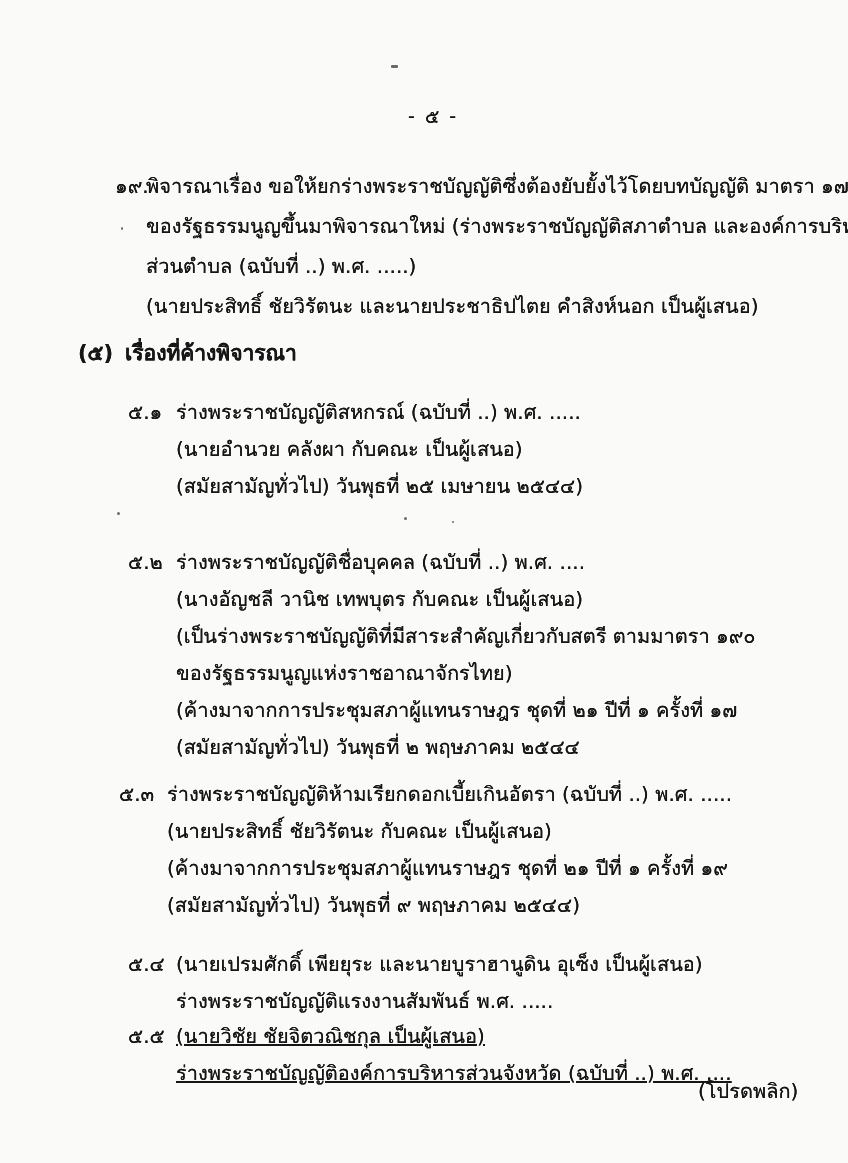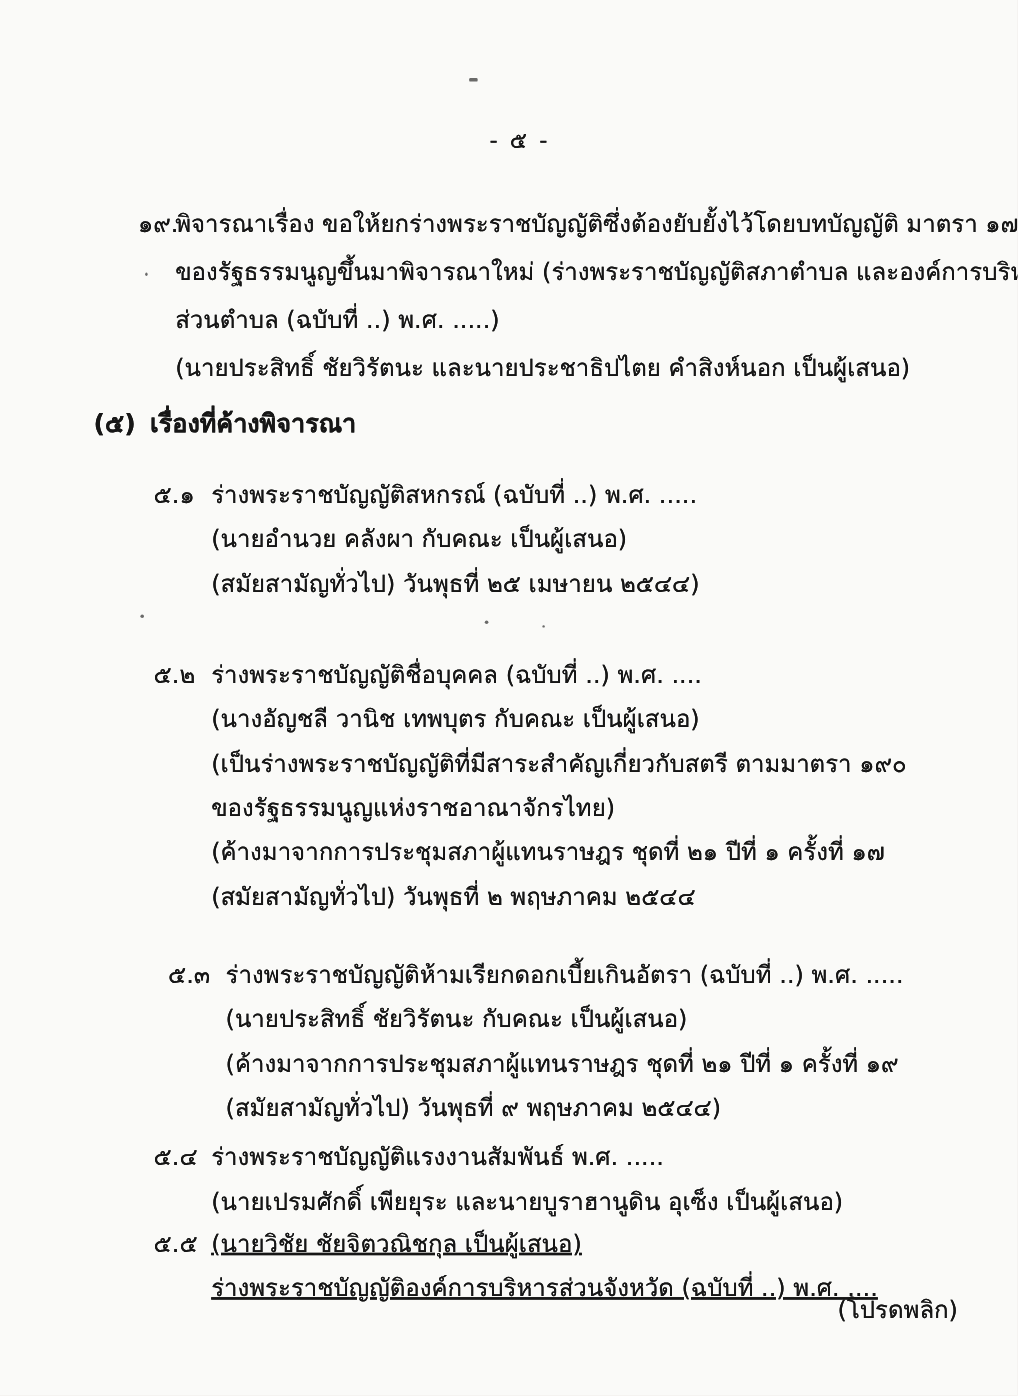--- a/index.html
+++ b/index.html
@@ -98,32 +98,32 @@
   <section class="para sub txt" style="top:544px;left:176px;line-height:37px;">
     <span class="num">๕.๒</span>
     <div class="line">ร่างพระราชบัญญัติชื่อบุคคล (ฉบับที่ ..) พ.ศ. ....</div>
     <div class="line">(นางอัญชลี วานิช เทพบุตร กับคณะ เป็นผู้เสนอ)</div>
     <div class="line">(เป็นร่างพระราชบัญญัติที่มีสาระสำคัญเกี่ยวกับสตรี ตามมาตรา ๑๙๐</div>
     <div class="line">ของรัฐธรรมนูญแห่งราชอาณาจักรไทย)</div>
     <div class="line">(ค้างมาจากการประชุมสภาผู้แทนราษฎร ชุดที่ ๒๑ ปีที่ ๑ ครั้งที่ ๑๗</div>
     <div class="line">(สมัยสามัญทั่วไป) วันพุธที่ ๒ พฤษภาคม ๒๕๔๔</div>
   </section>
 
-  <section class="para sub txt" style="top:776px;left:188px;line-height:37px;margin-top:18px;">
+  <section class="para sub txt" style="top:776px;left:167px;line-height:37px;">
     <span class="num">๕.๓</span>
     <div class="line">ร่างพระราชบัญญัติห้ามเรียกดอกเบี้ยเกินอัตรา (ฉบับที่ ..) พ.ศ. .....</div>
     <div class="line">(นายประสิทธิ์ ชัยวิรัตนะ กับคณะ เป็นผู้เสนอ)</div>
     <div class="line">(ค้างมาจากการประชุมสภาผู้แทนราษฎร ชุดที่ ๒๑ ปีที่ ๑ ครั้งที่ ๑๙</div>
     <div class="line">(สมัยสามัญทั่วไป) วันพุธที่ ๙ พฤษภาคม ๒๕๔๔)</div>
   </section>
 
   <section class="para sub txt" style="top:946px;left:176px;line-height:37px;">
     <span class="num">๕.๔</span>
+    <div class="line">(นายเปรมศักดิ์ เพียยุระ และนายบูราฮานูดิน อุเซ็ง เป็นผู้เสนอ)</div>
     <div class="line">ร่างพระราชบัญญัติแรงงานสัมพันธ์ พ.ศ. .....</div>
-    <div class="line">(นายเปรมศักดิ์ เพียยุระ และนายบูราฮานูดิน อุเซ็ง เป็นผู้เสนอ)</div>
   </section>
 
   <section class="para sub txt" style="top:1018px;left:176px;line-height:37px;text-decoration:underline;">
     <span class="num">๕.๕</span>
     <div class="line">(นายวิชัย ชัยจิตวณิชกุล เป็นผู้เสนอ)</div>
     <div class="line">ร่างพระราชบัญญัติองค์การบริหารส่วนจังหวัด (ฉบับที่ ..) พ.ศ. ....</div>
   </section>
 
   <div class="footer-note txt">(โปรดพลิก)</div>
 

